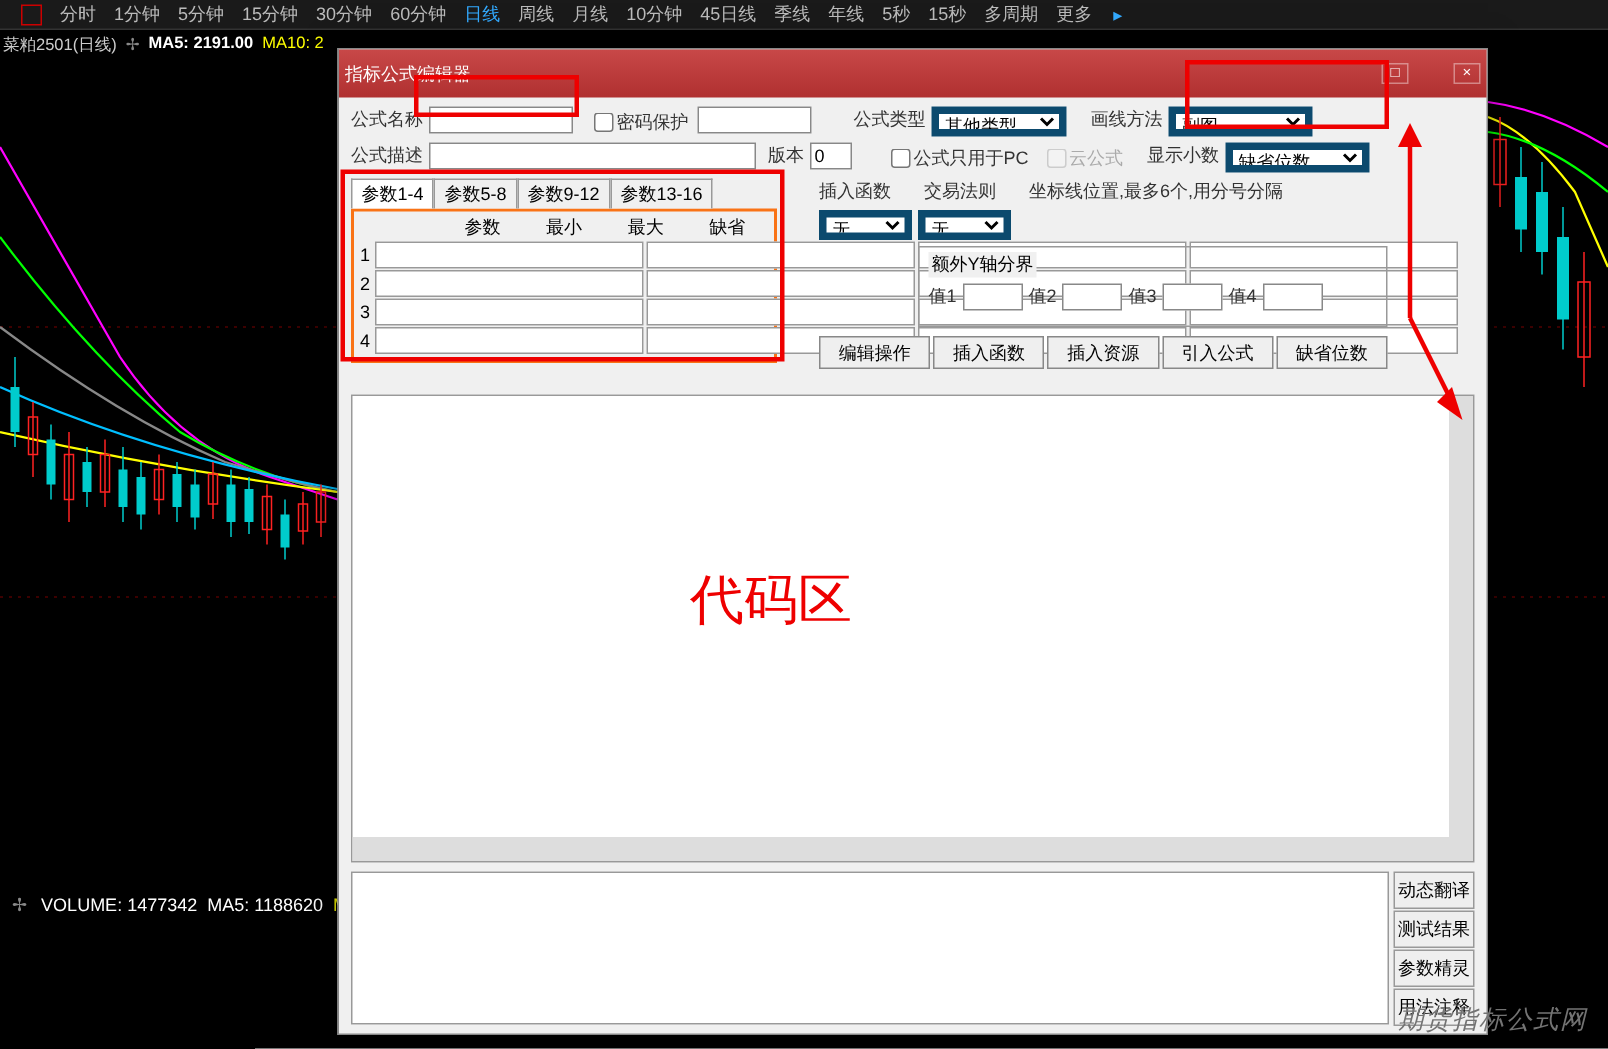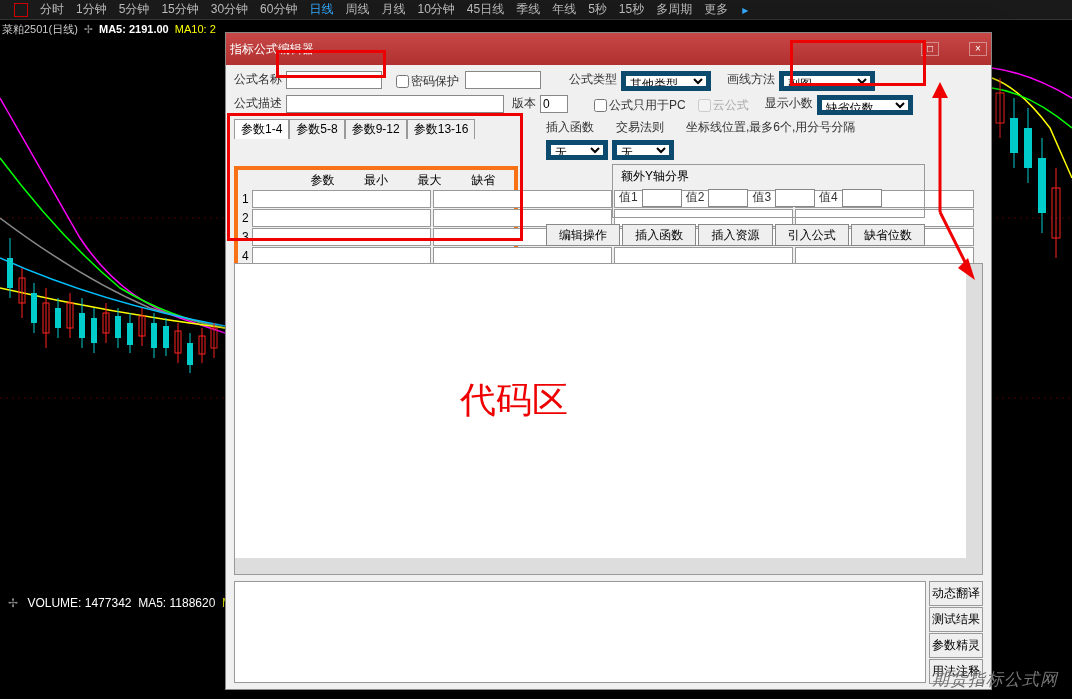--- a/index.html
+++ b/index.html
@@ -45,21 +45,21 @@
 
 
 .red-box { border: 3px solid #e00; position: absolute; pointer-events: none; }
 .red-text { position: absolute; color: #e00; font-size: 36px; font-weight: 500; pointer-events: none; }
 .red-arrow { position: absolute; pointer-events: none; }
 
 
 .param-tabs { display: flex; gap: 0; }
 .param-tabs .ptab { border: 1px solid #999; border-bottom: none; padding: 1px 6px; background: #f0f0f0; font-size: 12px; cursor: pointer; }
 .param-tabs .ptab.active { background: #fff; }
-.param-grid { border: 4px solid #f97316; padding: 2px 4px 4px 4px; background: #f0f0f0; width: 284px; margin-top: 27px; }
+.param-grid { border: 2px solid #f97316; padding: 2px 4px 4px 4px; background: #f0f0f0; width: 284px; }
 .param-hdr { display: flex; }
 .param-hdr span { flex: 1; text-align: center; font-size: 12px; }
 .param-row { display: flex; align-items: center; margin-top: 1px; }
 .param-row .num { width: 10px; font-size: 12px; text-align: right; margin-right: 2px; }
 .param-row input { flex: 1; margin: 0 1px; height: 18px; border: 1px solid #999; }
 
 
 .fs { border: 1px solid #999; padding: 4px 6px 6px 6px; margin-top: 2px; }
 .fs .legend { font-size: 12px; margin-top: -12px; background: #f0f0f0; display: inline-block; padding: 0 2px; }
 

